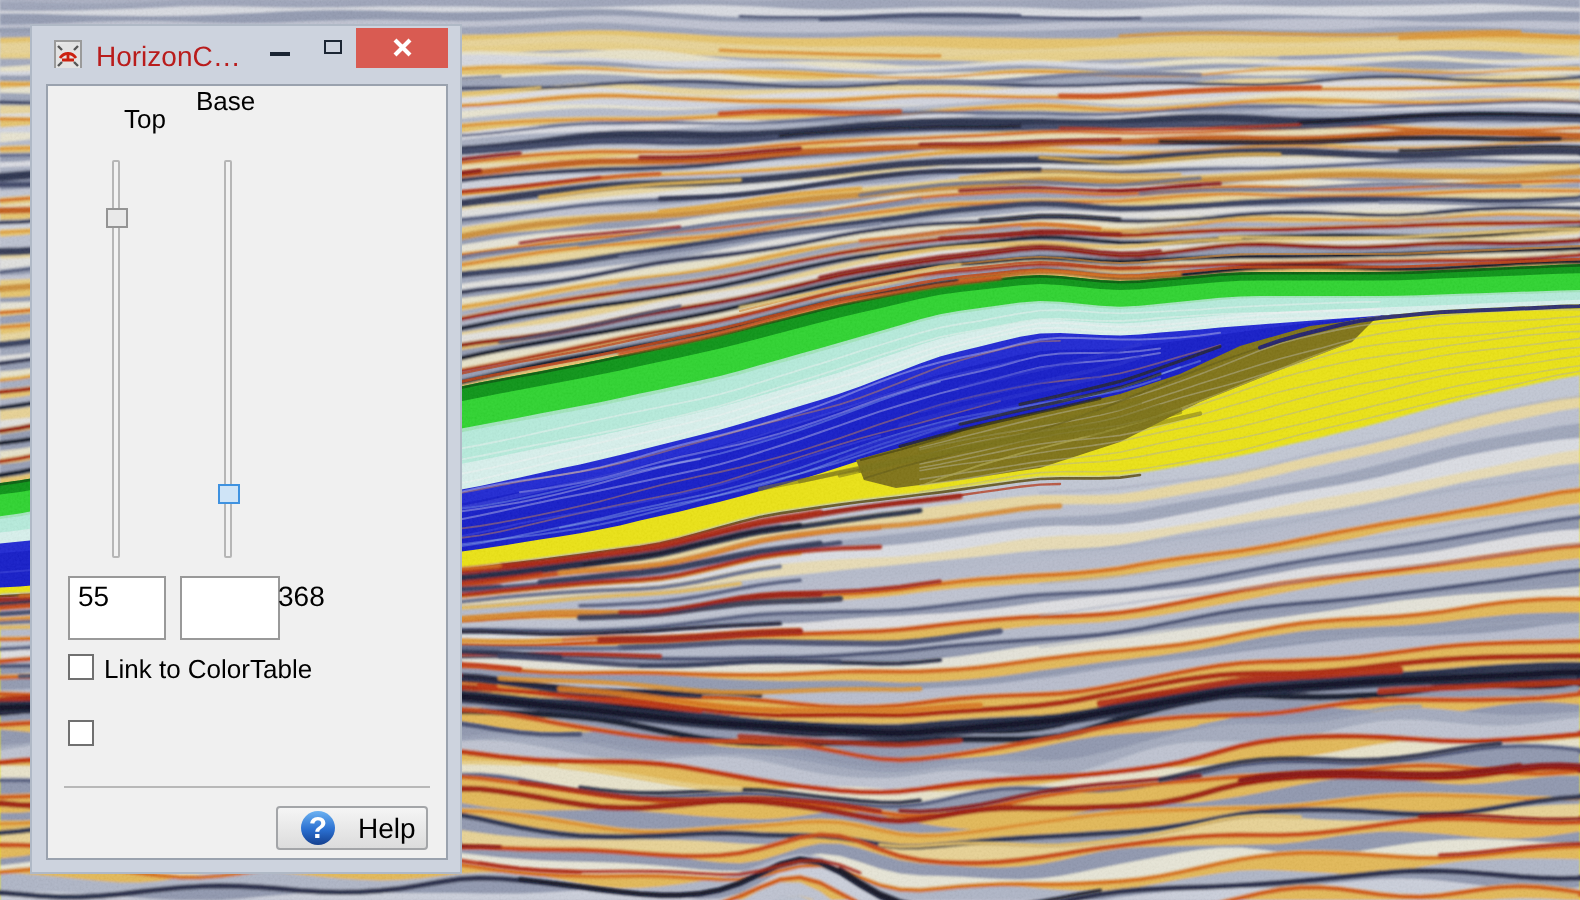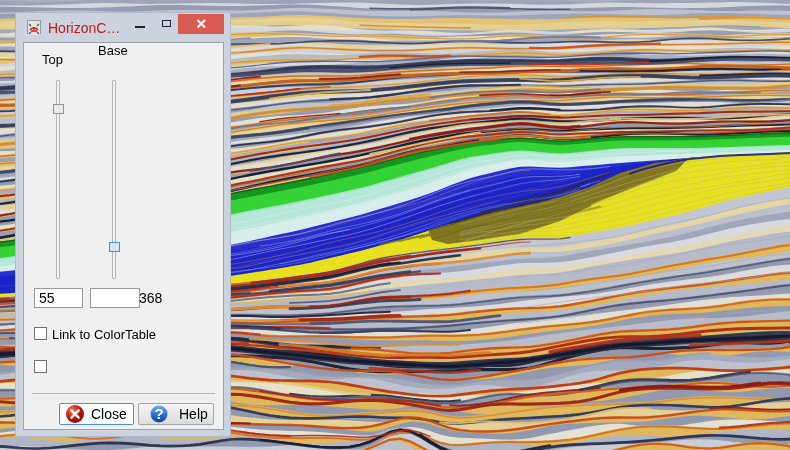--- a/index.html
+++ b/index.html
@@ -7,21 +7,21 @@
 #win { position:absolute; left:15px; top:12px; width:216px; height:425px; background:#cdd3de; border:1px solid #b0b9c6; }
 #icon { position:absolute; left:11px; top:7px; width:14px; height:14px; background:linear-gradient(135deg,#ececec,#cfcfcf); border:1px solid #9a9a9a; }
 #title { position:absolute; left:32px; top:7px; font-size:14px; line-height:16px; color:#b91c1c; white-space:nowrap;text-align:center; }
 #btnmin { position:absolute; left:119px; top:13px; width:10px; height:2px; background:#1b2533; }
 #btnmax { position:absolute; left:146px; top:7px; width:9px; height:7px; border:1.5px solid #1b2533; }
 #btnclose { position:absolute; left:162px; top:1px; width:46px; height:20px; background:#d95b52; }
 #client { position:absolute; left:7px; top:29px; width:201px; height:388px; background:#f0f0f0; border:1px solid #9aa2ae; }
 .lbl { position:absolute; font-size:13px; color:#000; }
 .groove { position:absolute; width:4px; background:#f2f2f2; border:1px solid #b6b6b6; border-radius:1px; }
 .handle { position:absolute; width:11px; height:10px; }
-.tinput { position:absolute; width:49px; height:20px; background:#fff; border:1px solid #999; font-size:14px; font-family:"Liberation Sans",sans-serif; padding:0 0 0 4px; line-height:18px; }
+.tinput { position:absolute; width:49px; height:32px; background:#fff; border:1px solid #999; font-size:14px; font-family:"Liberation Sans",sans-serif; padding:0 0 0 4px; line-height:18px; }
 .cb { position:absolute; width:13px; height:13px; background:#fff; border:1px solid #707070; }
 #sep { position:absolute; left:8px; right:8px; height:1px; background:#b8b8b8; }
 .pbtn { position:absolute; height:22px; font-size:14px; color:#000; }
 </style></head><body>
 <div id="stage">
 <div id="seis"><svg width="790" height="450" viewBox="0 0 790 450">
 <defs>
           <filter id="soft" x="-2%" y="-2%" width="104%" height="104%">
             <feGaussianBlur stdDeviation="0.55"></feGaussianBlur>
           </filter>
@@ -509,46 +509,32 @@
           <path d="M1 1 L3 3 M11 1 L9 3 M1 11 L3 9 M11 11 L9 9" stroke="#555" stroke-width="1.2"></path>
           <path d="M2 7 C4 4 8 4 10 7 M3 8 L9 8 M6 4 L6 8" stroke="#cc2211" stroke-width="1.4" fill="none"></path>
         </svg></div>
   <div id="title">HorizonC…</div>
   <div id="btnmin"></div>
   <div id="btnmax"></div>
   <div id="btnclose"><svg width="46" height="20">
           <path d="M19.5 6 L27 13.5 M27 6 L19.5 13.5" stroke="#fff" stroke-width="2.1"></path>
         </svg></div>
   <div id="client">
-    <div class="lbl" style="left:18px; top:9px;">Top</div>
+    <div class="lbl" style="left:38px; top:9px;">Top</div>
     <div class="lbl" style="left:74px; top:0;text-align:right;">Base</div>
     <div class="groove" style="left:32px; top:37px; height:199px;"></div>
     <div class="groove" style="left:88px; top:37px; height:199px;"></div>
     <div class="handle" style="left:29px; top:61px; background:#e9e9e9; border:1px solid #949494;"></div>
     <div class="handle" style="left:85px; top:199px; background:#cfe4f7; border:1px solid #3f92e0;"></div>
     <div class="tinput" style="left:10px; top:245px;">55</div>
     <div class="tinput" style="left:66px; top:245px; width:50px;padding-left:48px;">368</div>
     <div class="cb" style="left:10px; top:284px;"></div>
     <div class="lbl" style="left:28px; top:284px;">Link to ColorTable</div>
     <div class="cb" style="left:10px; top:317px;"></div>
     <div id="sep" style="top:350px;"></div>
-    <div class="pbtn" style="left:35px; top:360px; width:75px; background:#fbfcfe; border:1px solid #4a90d2; border-radius:2px;">
-      <svg width="73" height="20" style="position:absolute;left:0;top:0;">
-        <defs>
-              <radialGradient id="rg" cx="35%" cy="30%">
-                <stop offset="0%" stop-color="#f47a5e"></stop>
-                <stop offset="60%" stop-color="#dd2c12"></stop>
-                <stop offset="100%" stop-color="#a81205"></stop>
-              </radialGradient>
-            </defs>
-        <circle cx="15" cy="10" r="9" fill="url(#rg)"></circle>
-        <path d="M11.4 6.4 L18.6 13.6 M18.6 6.4 L11.4 13.6" stroke="#fff" stroke-width="2.5" stroke-linecap="round"></path>
-        <text x="31" y="15" font-family="Liberation Sans" font-size="14" fill="#000">Close</text>
-      </svg>
-    </div>
     <div class="pbtn" style="left:114px; top:360px; width:76px; background:linear-gradient(#f5f5f5,#dcdcdc); border:1px solid #a3a5a8; border-radius:2px;">
       <svg width="74" height="20" style="position:absolute;left:0;top:0;">
         <defs>
               <linearGradient id="bg2" x1="0" y1="0" x2="0" y2="1">
                 <stop offset="0%" stop-color="#6cb2f2"></stop>
                 <stop offset="55%" stop-color="#2a6fd0"></stop>
                 <stop offset="100%" stop-color="#15408f"></stop>
               </linearGradient>
             </defs>
         <circle cx="20" cy="10" r="8.5" fill="url(#bg2)"></circle>

